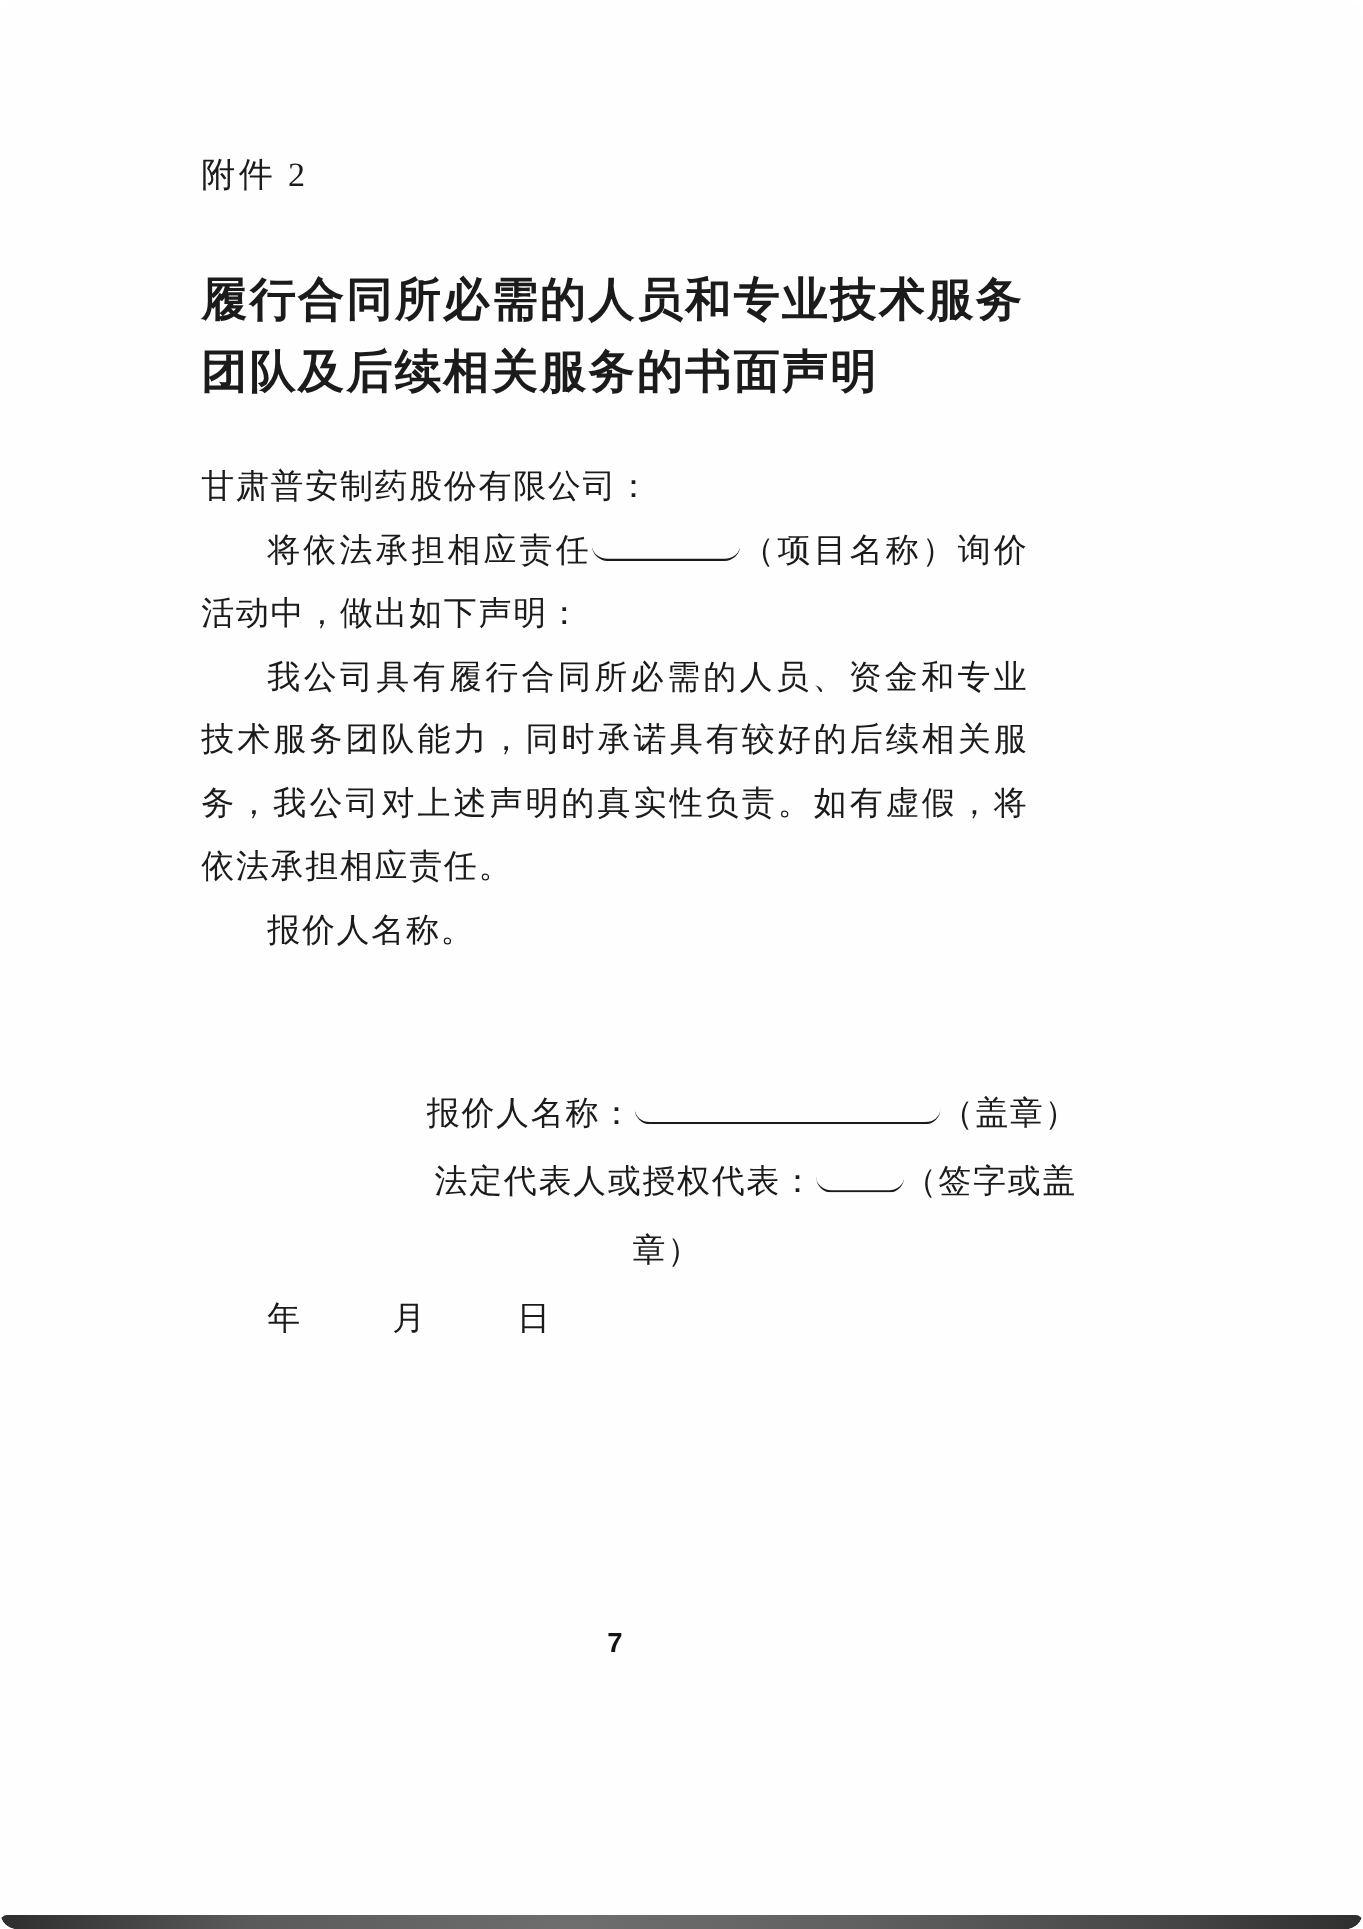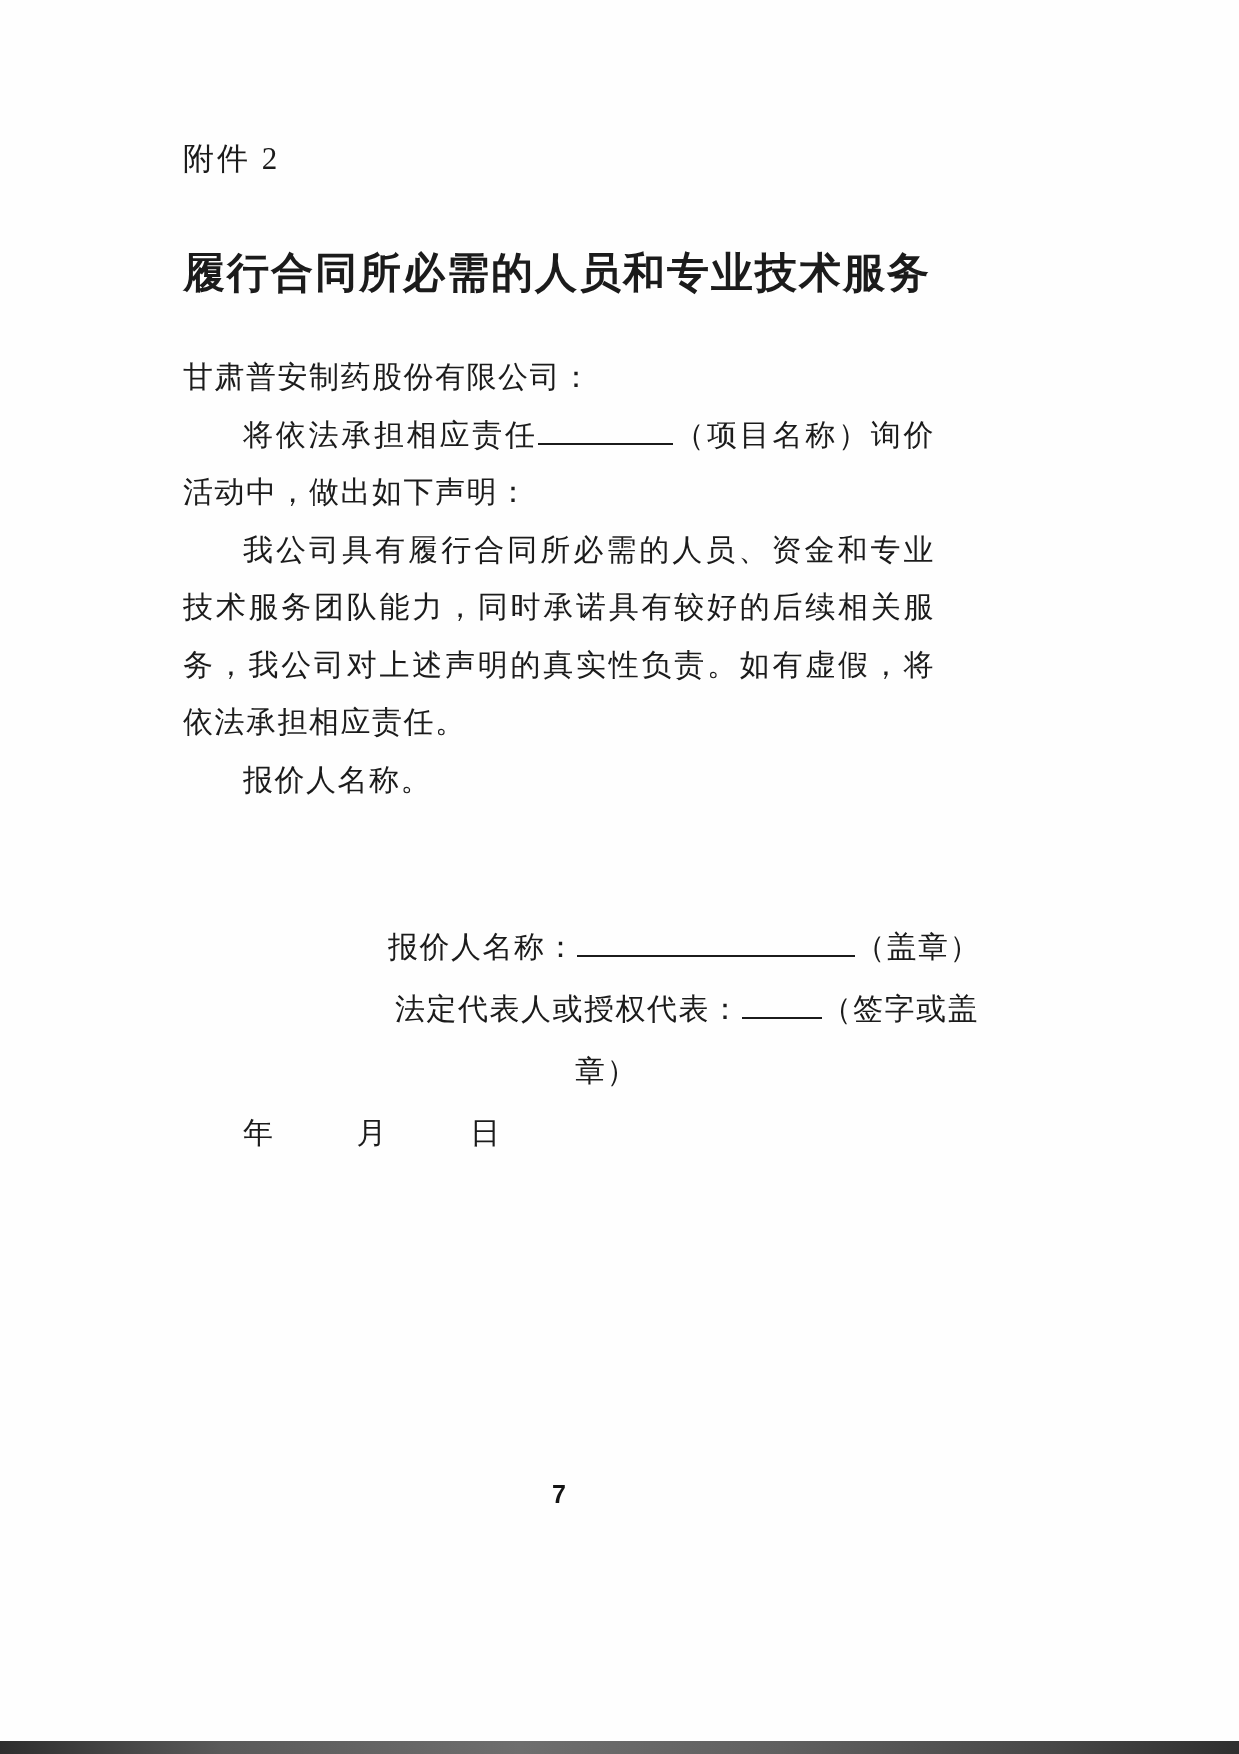--- a/index.html
+++ b/index.html
@@ -1,15 +1,15 @@
 <!DOCTYPE html>
 <html><head>
 <meta charset="utf-8">
 <style>
-  * { margin:0; padding:0; box-sizing:border-box; }
+  * { margin:0; padding:0; box-sizing:border-box;border-radius:16px; }
   html,body { background:#ffffff; }
   .page {
     width:1239px; height:1754px;
     background:#fefefe;
     position:relative;
     overflow:hidden;
     font-family:"Liberation Serif", serif;
     color:#1b1b1b;
   }
   .content {
@@ -77,20 +77,21 @@
 </head>
 <body>
 
 <div class="page">
   <div class="content">
 
     <div class="attachment-label">附件 2</div>
 
     <h1 class="doc-title">
       <span>履行合同所必需的人员和专业技术服务</span><br>
+      <span>团队及后续相关服务的书面声明</span>
     </h1>
 
     <div class="body-text">
       <p>甘肃普安制药股份有限公司：</p>
 
       <p class="indent"><span>将依法承担相应责任</span><span class="blank blank-project"></span><span>（项目名称）询价活动中，做出如下声明：</span></p>
 
       <p class="indent">我公司具有履行合同所必需的人员、资金和专业技术服务团队能力，同时承诺具有较好的后续相关服务，我公司对上述声明的真实性负责。如有虚假，将依法承担相应责任。</p>
 
       <p class="indent">报价人名称。</p>

